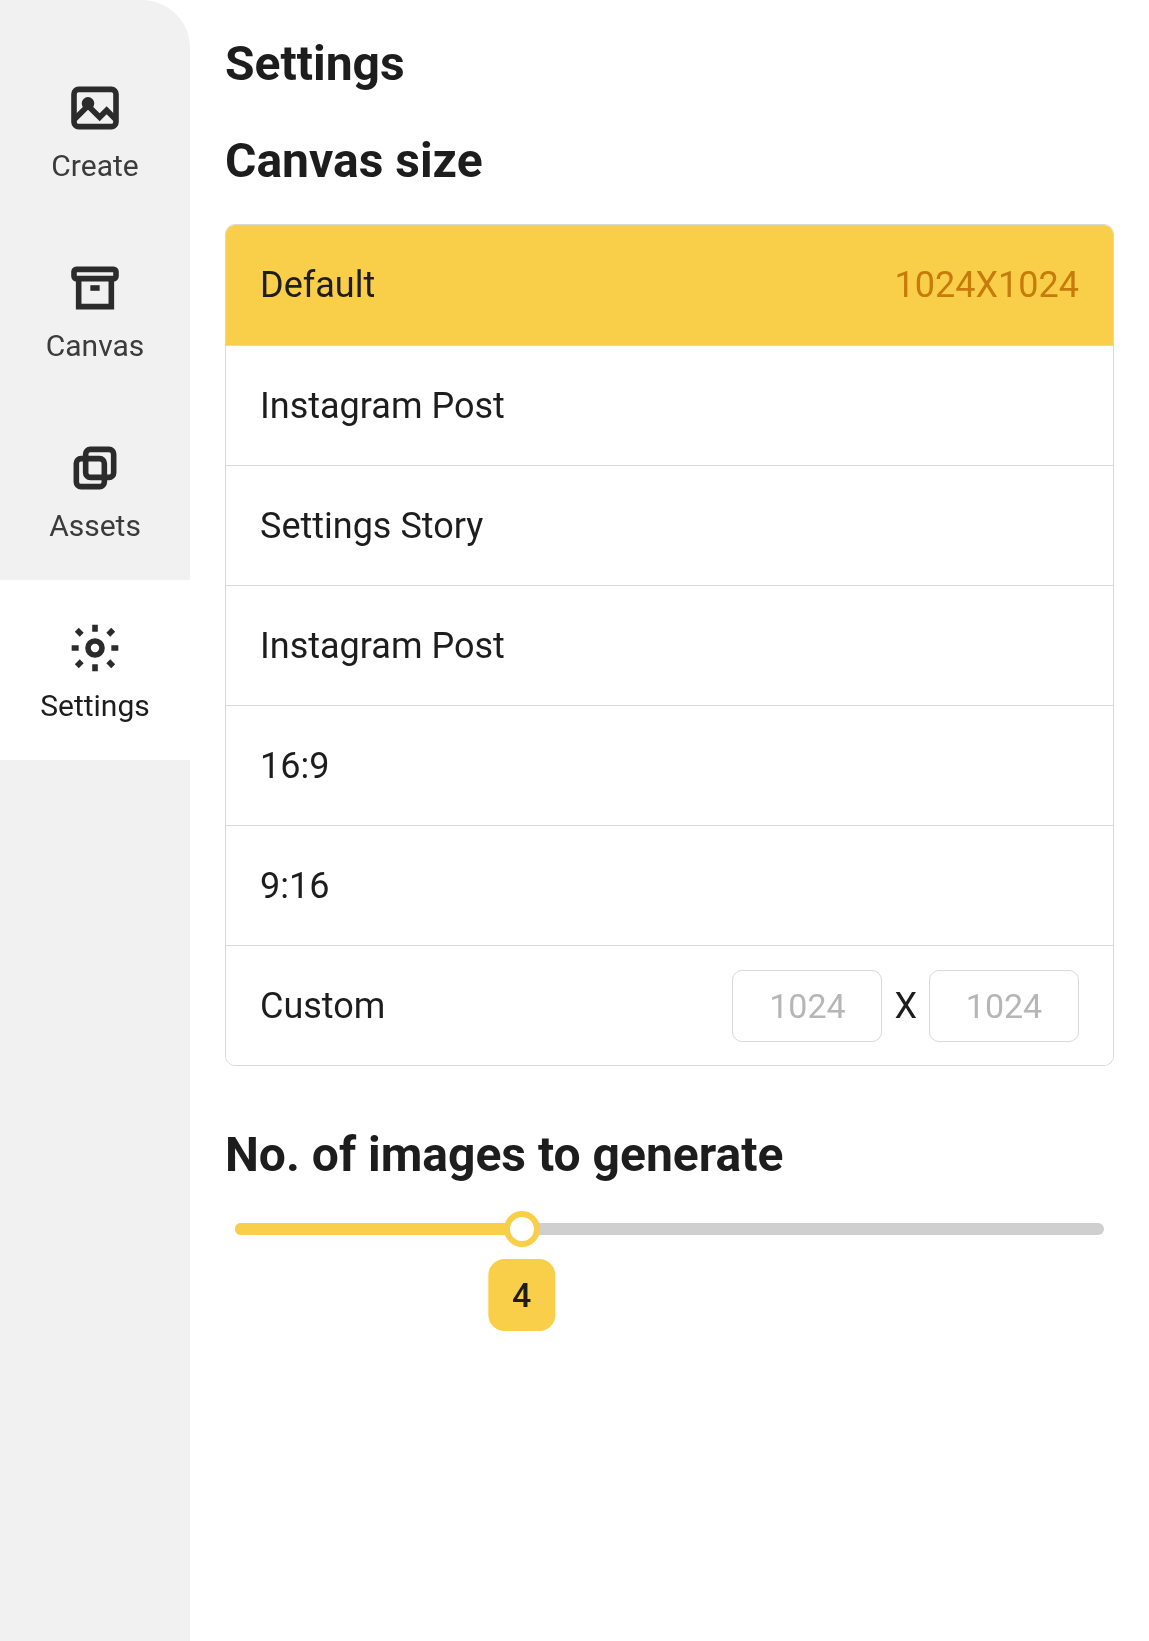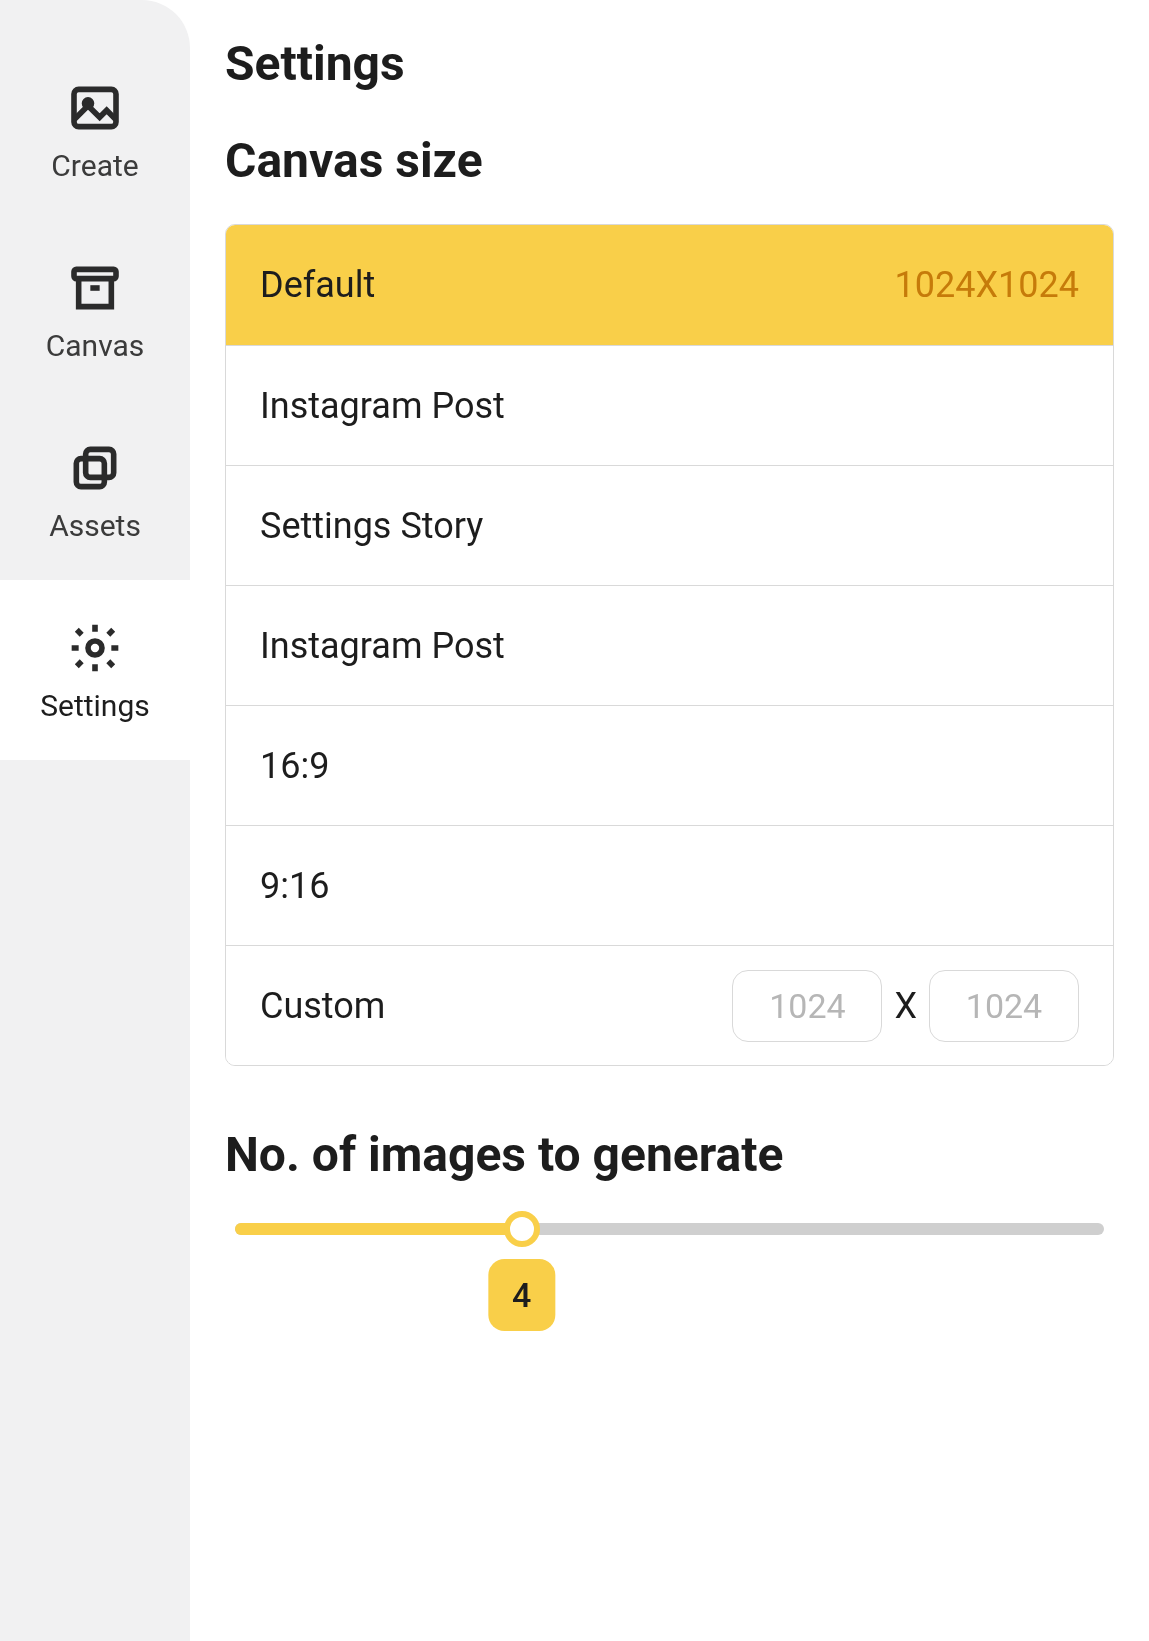--- a/index.html
+++ b/index.html
@@ -110,21 +110,21 @@
   }
   .custom-inputs {
     display: flex;
     align-items: center;
     gap: 12px;
   }
   .custom-inputs input {
     width: 150px;
     height: 72px;
     border: 1.5px solid #d9d9d9;
-    border-radius: 16px;
+    border-radius: 10px;
     font-size: 34px;
     text-align: center;
     color: #b6b6b6;
     font-family: inherit;
   }
   .custom-inputs input::placeholder { color: #b6b6b6; }
   .custom-inputs .x {
     font-size: 36px;
     color: #1d1d1d;
     font-weight: 400;

